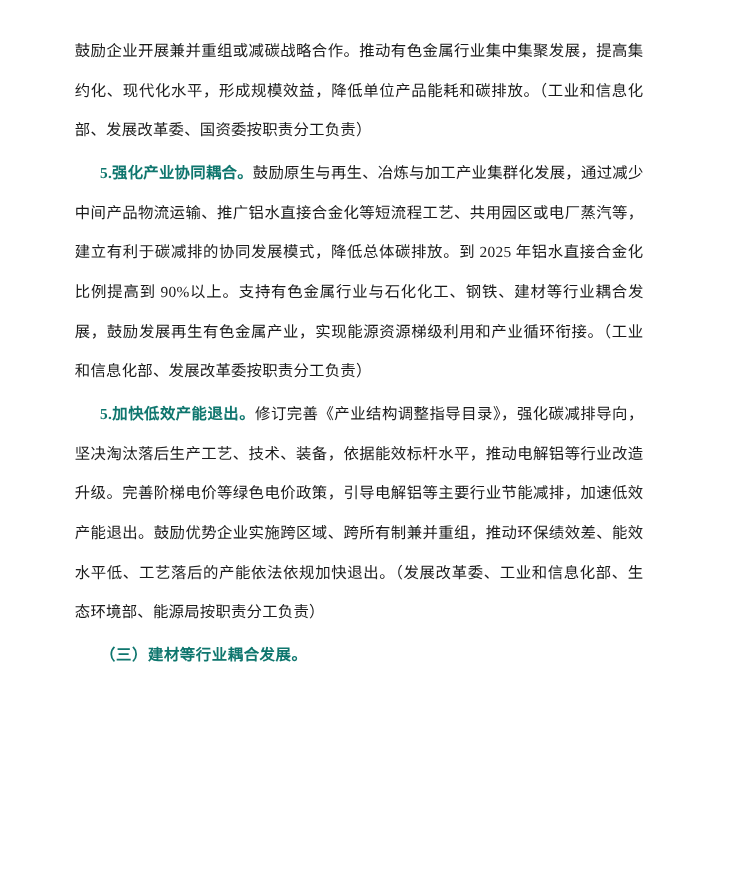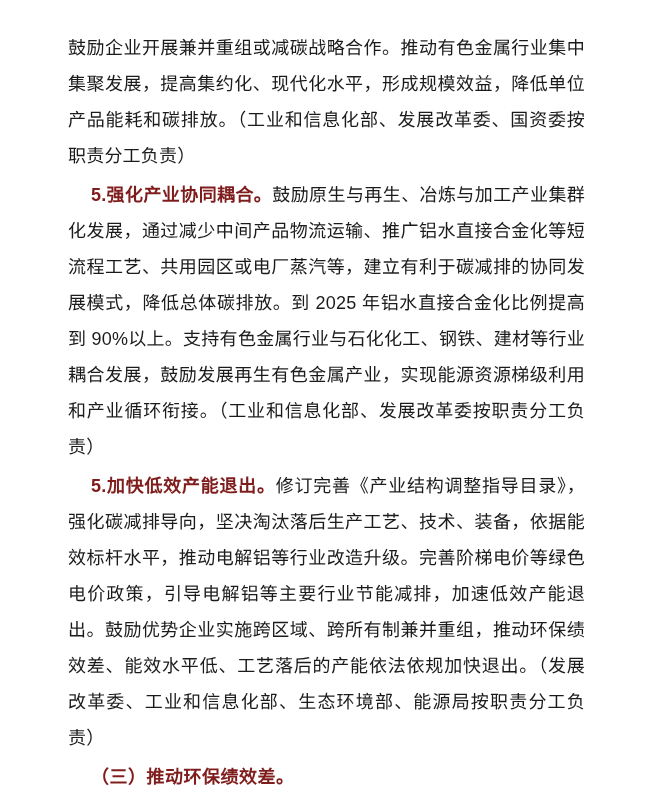--- a/index.html
+++ b/index.html
@@ -9,52 +9,52 @@
   }
   .page {
     position: relative;
     width: 639px;
     height: 808px;
     box-sizing: border-box;
     background: #ffffff;
     color: #1b1b1b;
     padding: 30px 54px 0 68px;
     overflow: hidden;
-    font-family: Liberation Sans, sans-serif;
-    font-size: 18px;
+    font-family: Liberation Serif, serif;
+    font-size: 14px;
     line-height: 36px;
   }
   .para {
     margin: 0 0 3px 0;
     text-align: justify;
     text-justify: inter-ideograph;
     word-break: normal;
     letter-spacing: 0.2px;
   }
   .para.indent {
     text-indent: 23px;
   }
   .para .lead {
     font-weight: 700;
-    color: #7f1d1d;
+    color: #0f766e;
   }
   .para .body-text {
     font-weight: 400;
   }
   .para.heading-only .lead {
     letter-spacing: 0.5px;
   }
 </style>
 </head>
 <body>
 
 <div class="page">
 
   <p class="para"><span class="body-text">鼓励企业开展兼并重组或减碳战略合作。推动有色金属行业集中集聚发展，提高集约化、现代化水平，形成规模效益，降低单位产品能耗和碳排放。（工业和信息化部、发展改革委、国资委按职责分工负责）</span></p>
 
   <p class="para indent"><span class="lead">5.强化产业协同耦合。</span><span class="body-text">鼓励原生与再生、冶炼与加工产业集群化发展，通过减少中间产品物流运输、推广铝水直接合金化等短流程工艺、共用园区或电厂蒸汽等，建立有利于碳减排的协同发展模式，降低总体碳排放。到 2025 年铝水直接合金化比例提高到 90%以上。支持有色金属行业与石化化工、钢铁、建材等行业耦合发展，鼓励发展再生有色金属产业，实现能源资源梯级利用和产业循环衔接。（工业和信息化部、发展改革委按职责分工负责）</span></p>
 
   <p class="para indent"><span class="lead">5.加快低效产能退出。</span><span class="body-text">修订完善《产业结构调整指导目录》，强化碳减排导向，坚决淘汰落后生产工艺、技术、装备，依据能效标杆水平，推动电解铝等行业改造升级。完善阶梯电价等绿色电价政策，引导电解铝等主要行业节能减排，加速低效产能退出。鼓励优势企业实施跨区域、跨所有制兼并重组，推动环保绩效差、能效水平低、工艺落后的产能依法依规加快退出。（发展改革委、工业和信息化部、生态环境部、能源局按职责分工负责）</span></p>
 
-  <p class="para indent heading-only"><span class="lead">（三）推动环保绩效差。</span></p>
+  <p class="para indent heading-only"><span class="lead">（三）建材等行业耦合发展。</span></p>
 
 
 </div>
 
 </body></html>

